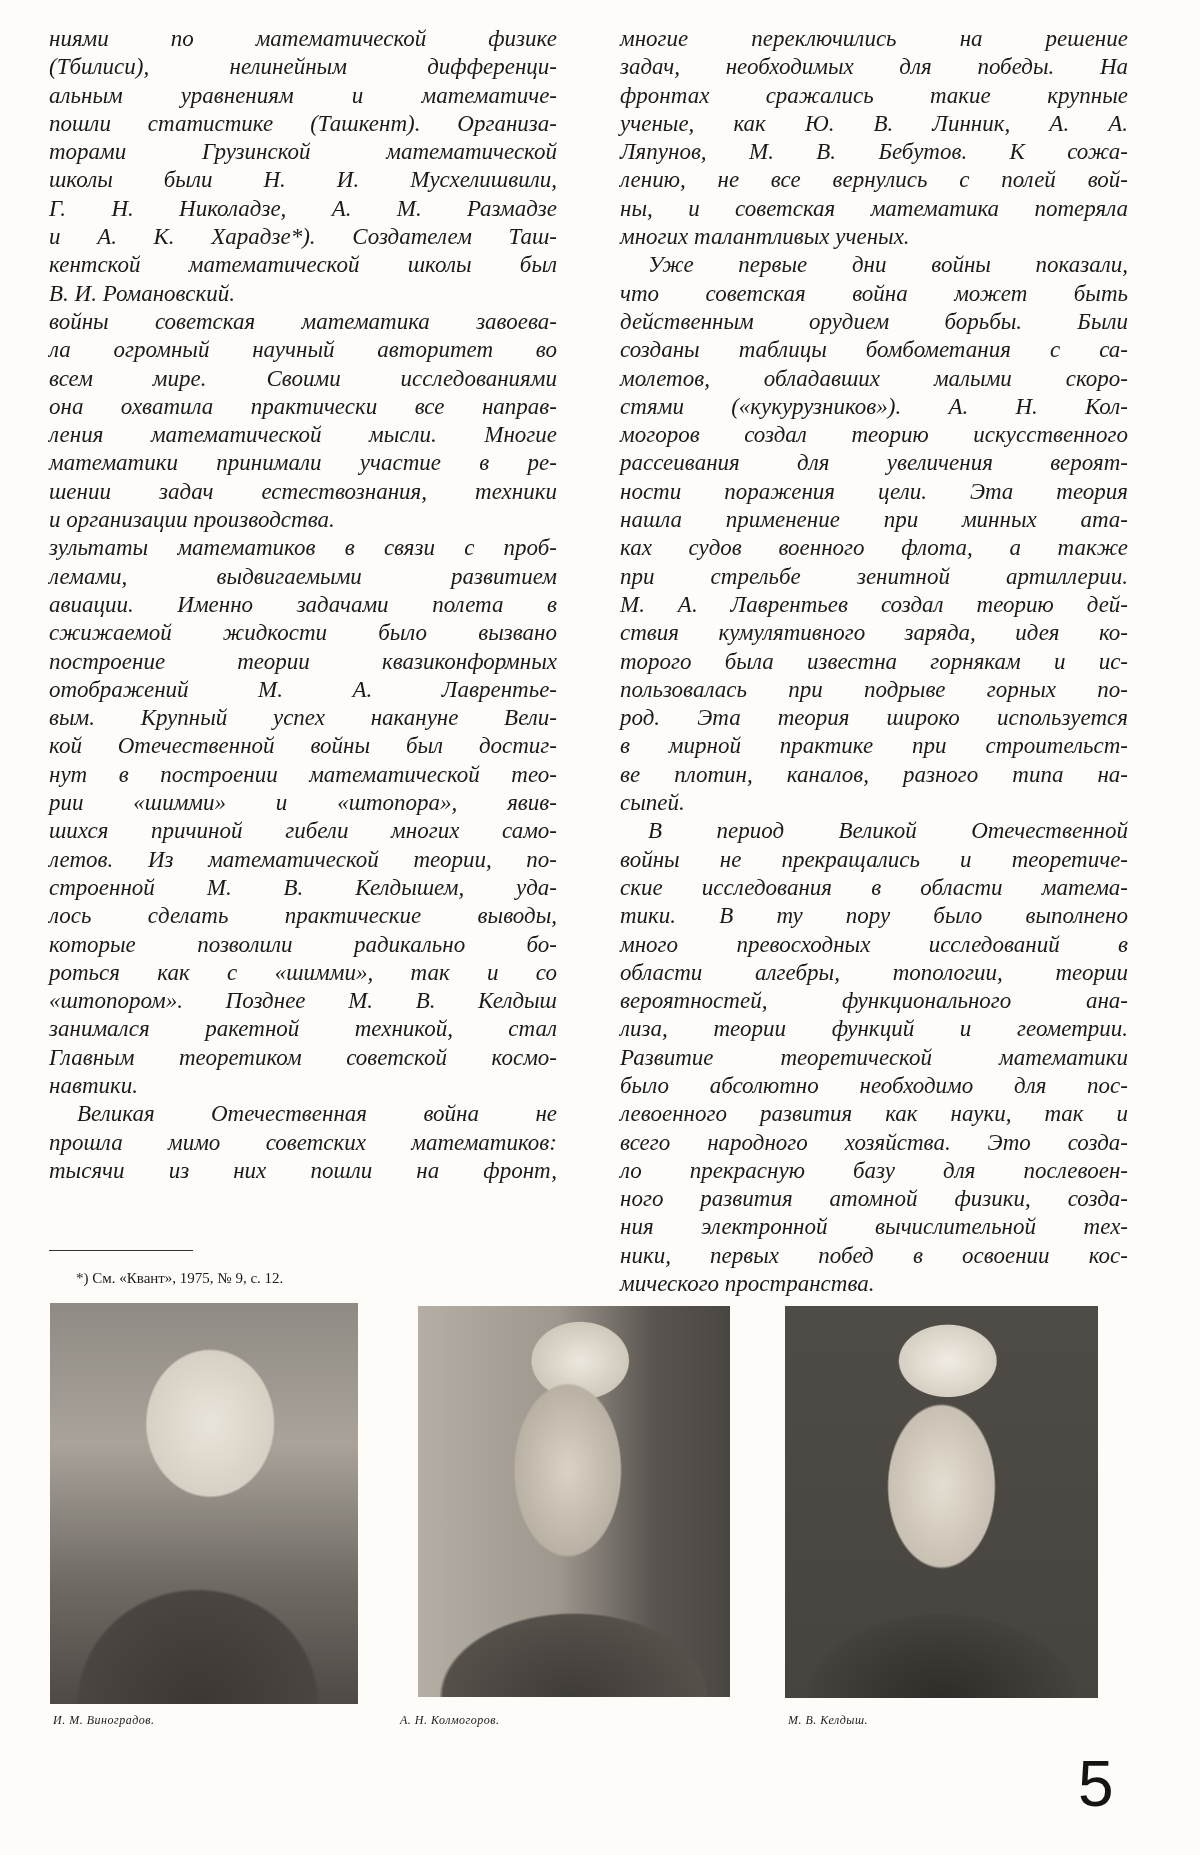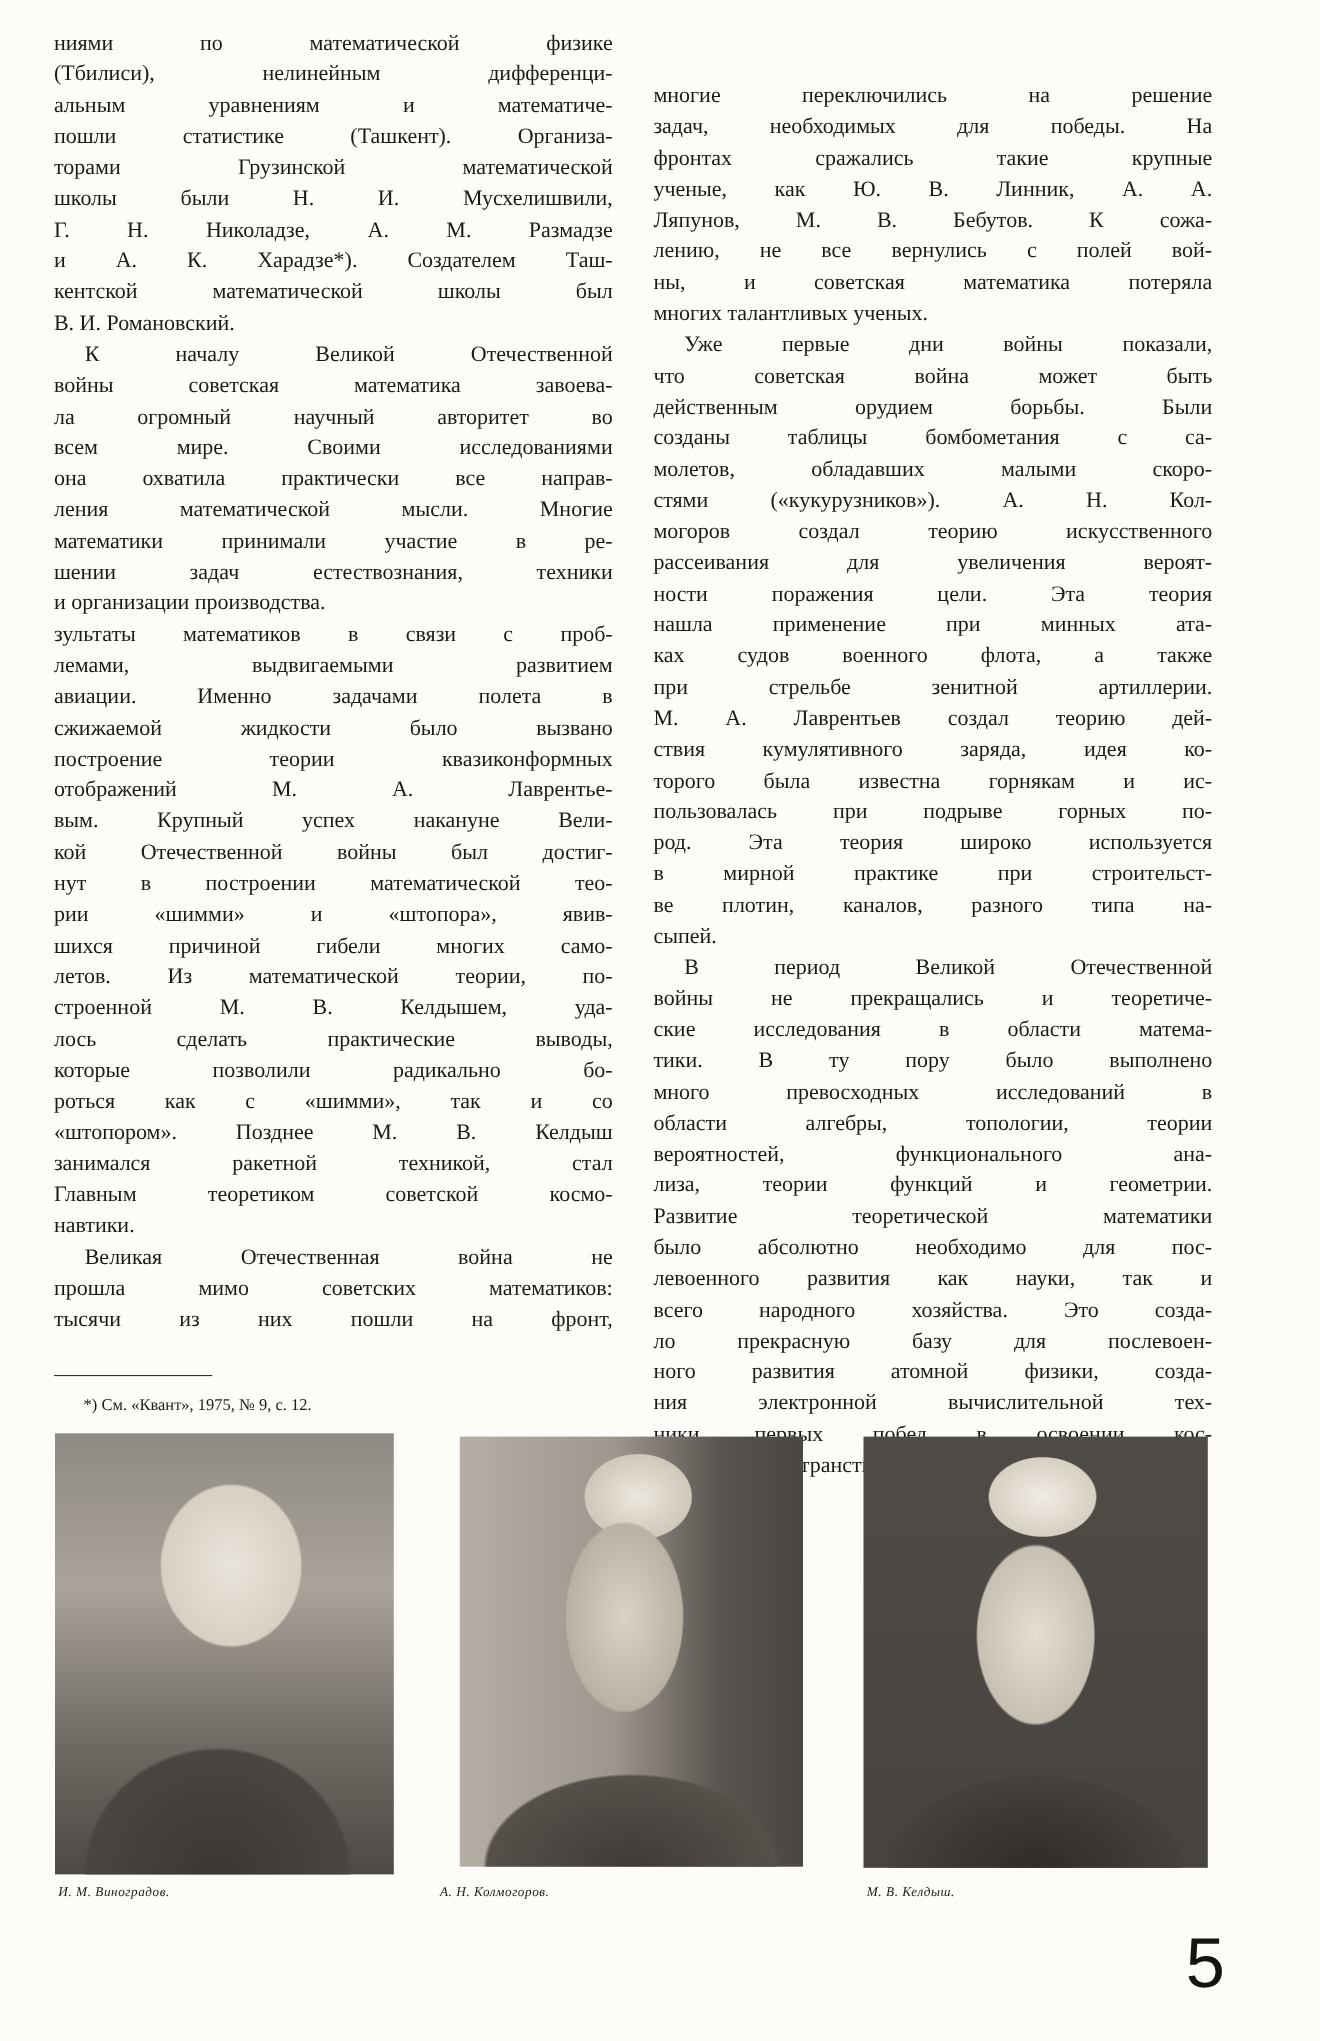--- a/index.html
+++ b/index.html
@@ -8,25 +8,26 @@
     background: #fdfcf9;
     position: relative;
     overflow: hidden;
     color: #1c1a18;
     font-family: "Liberation Serif", "DejaVu Serif", serif;
   }
   .col {
     position: absolute;
     top: 25px;
     width: 508px;
-    font-size: 20px;
+    font-size: 23px;
     line-height: 28.3px;
+    font-style: italic;
   }
   .col.left  { left: 49px; }
-  .col.right { left: 594px; margin-top: 48px; }
+  .col.right { left: 620px; }
   .line {
     display: block;
     height: 28.3px;
     white-space: nowrap;
     text-align: justify;
     text-align-last: justify;
   }
   .line.last { text-align-last: left; }
   .line.indent { padding-left: 28px; }
   .fn-rule {
@@ -89,21 +90,20 @@
   <span class="line">ниями по математической физике</span>
   <span class="line">(Тбилиси), нелинейным дифференци-</span>
   <span class="line">альным уравнениям и математиче-</span>
   <span class="line">пошли статистике (Ташкент). Организа-</span>
   <span class="line">торами Грузинской математической</span>
   <span class="line">школы были Н. И. Мусхелишвили,</span>
   <span class="line">Г. Н. Николадзе, А. М. Размадзе</span>
   <span class="line">и А. К. Харадзе*). Создателем Таш-</span>
   <span class="line">кентской математической школы был</span>
   <span class="line last">В. И. Романовский.</span>
-  <span class="line indent">К началу Великой Отечественной</span>
   <span class="line">войны советская математика завоева-</span>
   <span class="line">ла огромный научный авторитет во</span>
   <span class="line">всем мире. Своими исследованиями</span>
   <span class="line">она охватила практически все направ-</span>
   <span class="line">ления математической мысли. Многие</span>
   <span class="line">математики принимали участие в ре-</span>
   <span class="line">шении задач естествознания, техники</span>
   <span class="line last">и организации производства.</span>
   <span class="line">зультаты математиков в связи с проб-</span>
   <span class="line">лемами, выдвигаемыми развитием</span>

